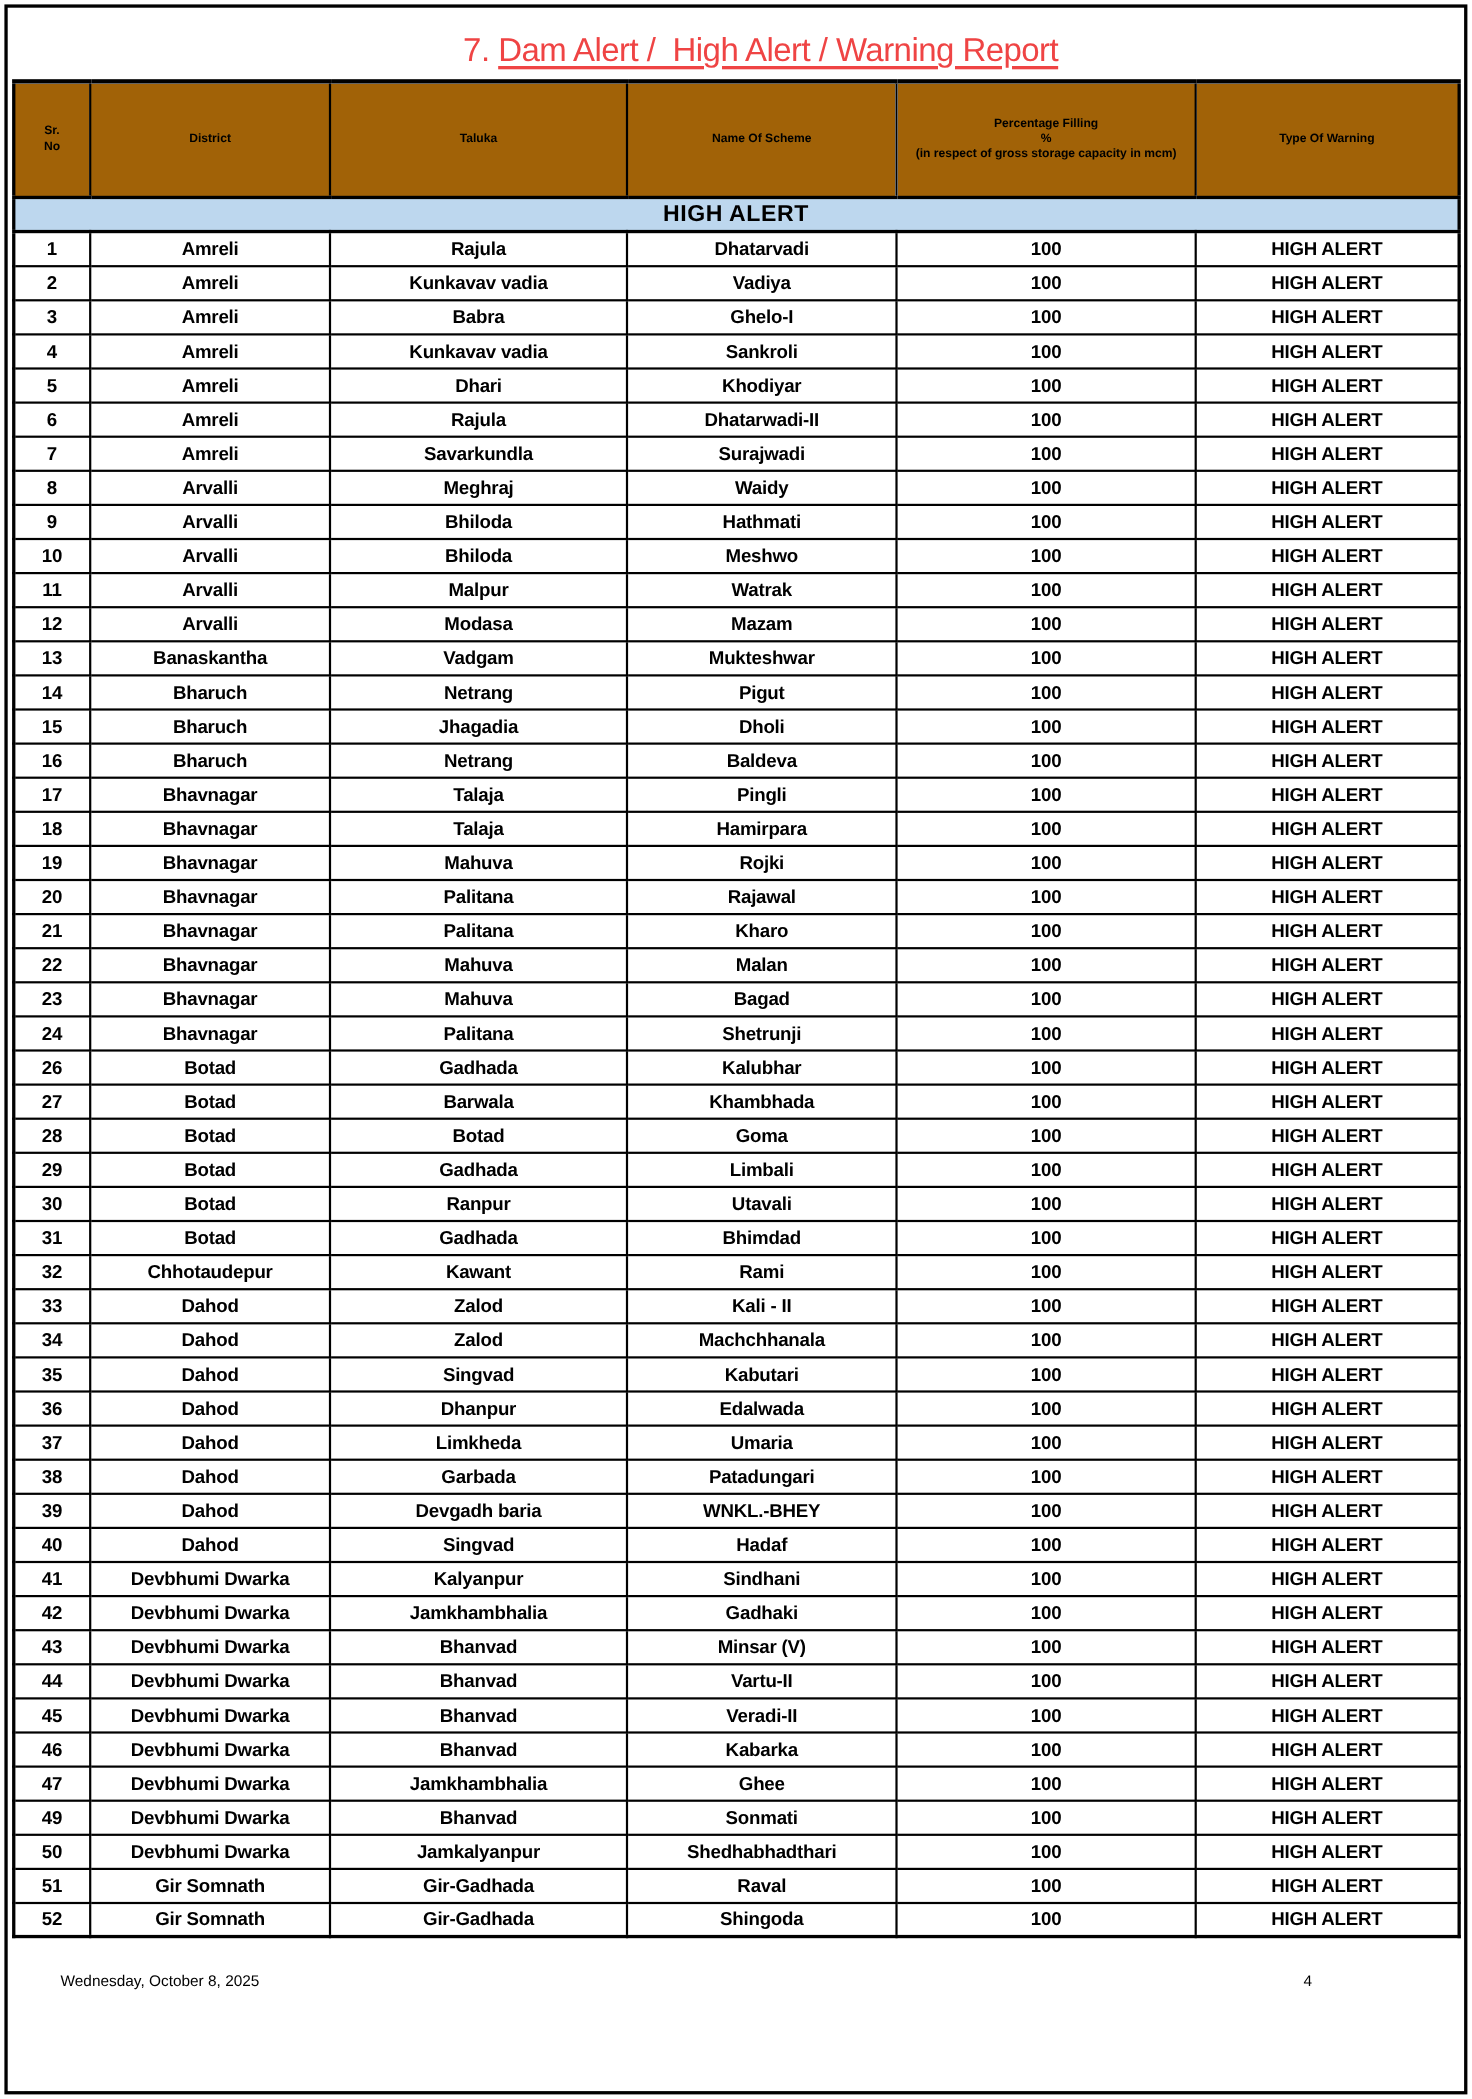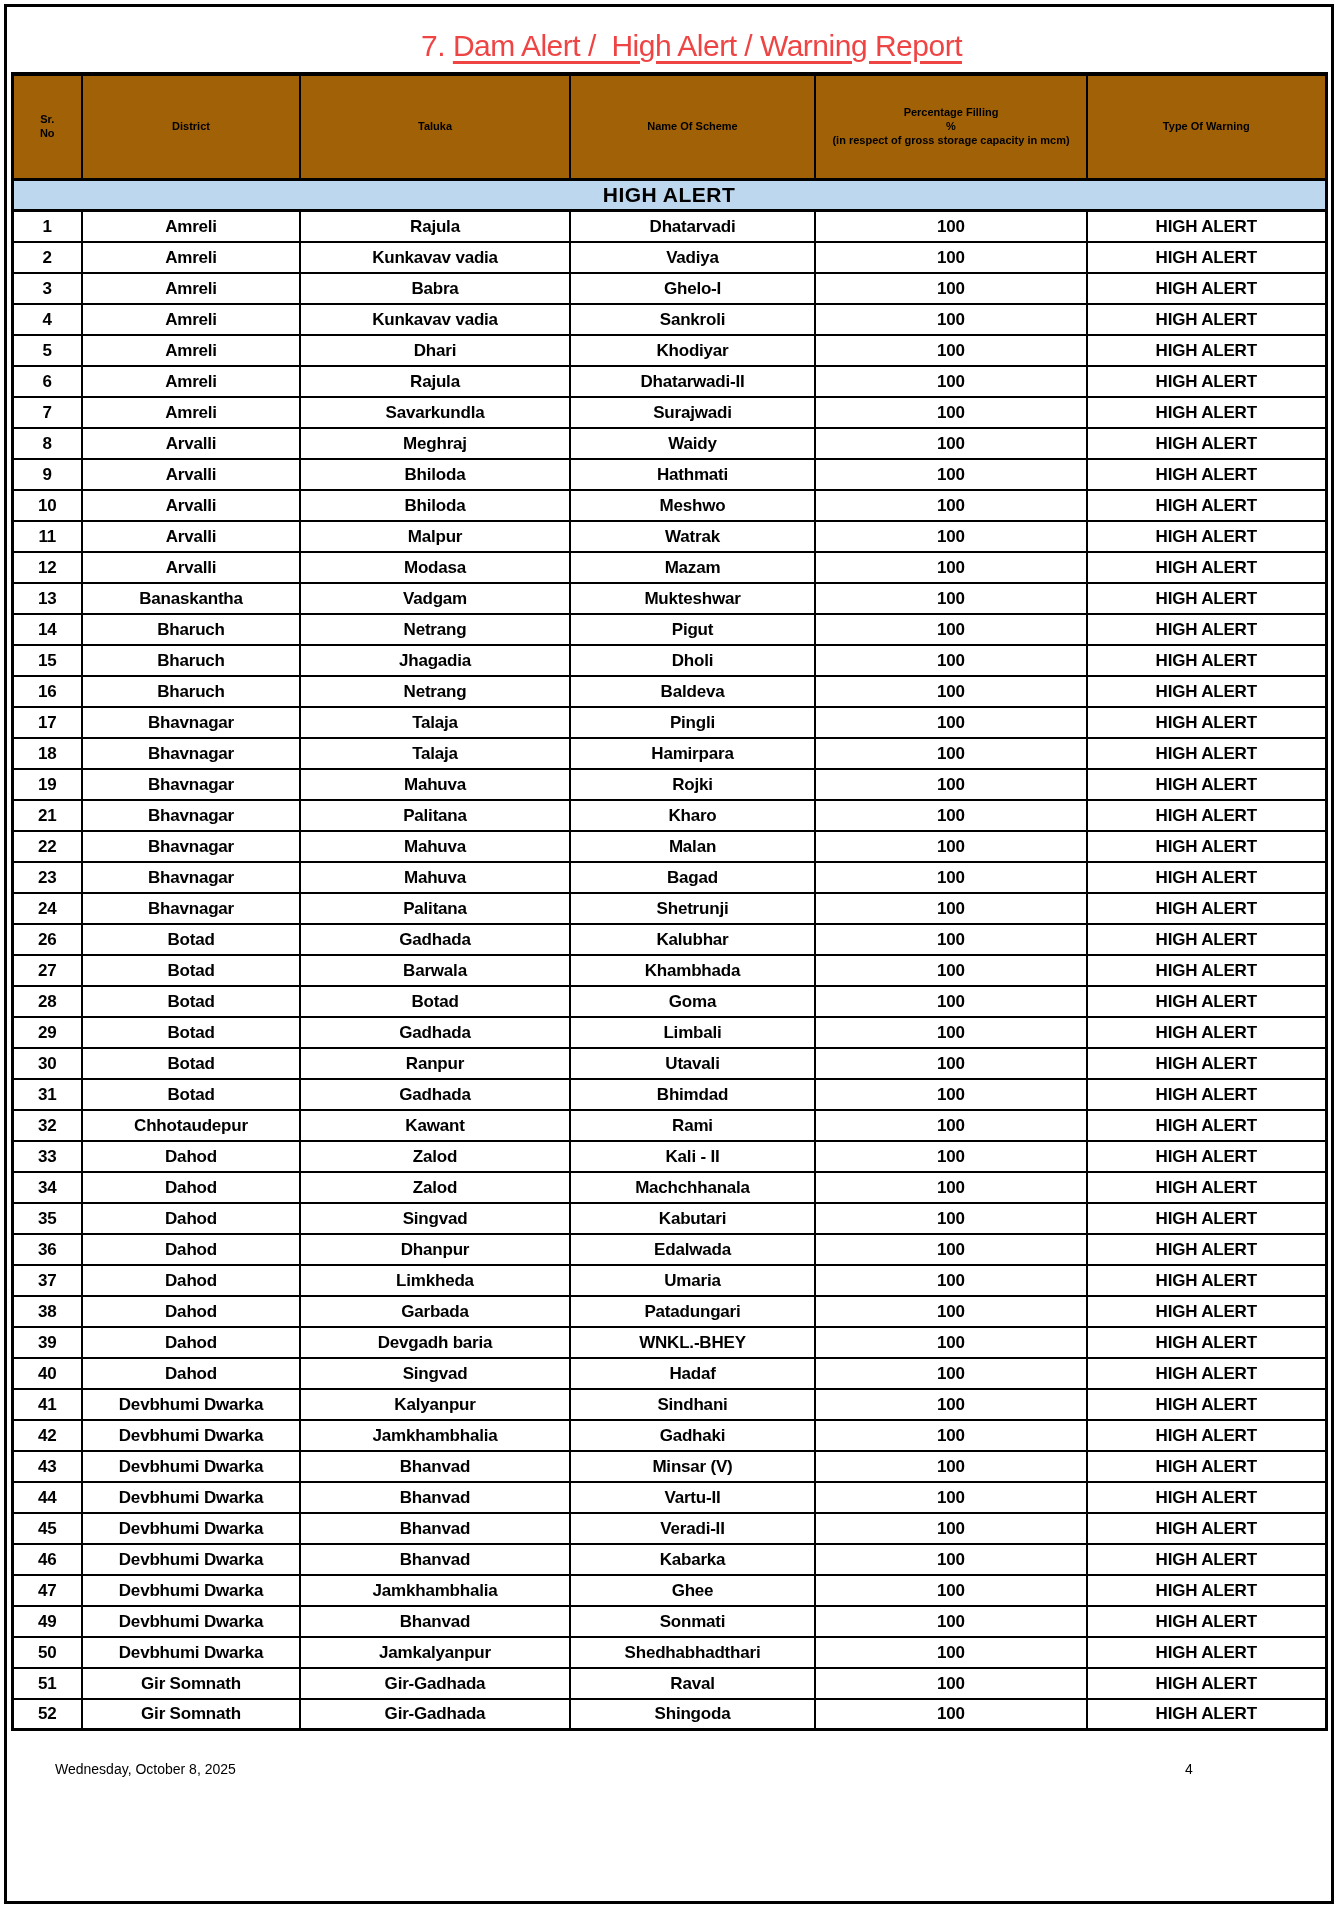--- a/index.html
+++ b/index.html
@@ -274,20 +274,28 @@
         </tr>
         <tr class="data-row">
           <td>19</td>
           <td>Bhavnagar</td>
           <td>Mahuva</td>
           <td>Rojki</td>
           <td>100</td>
           <td>HIGH ALERT</td>
         </tr>
         <tr class="data-row">
+          <td>20</td>
+          <td>Bhavnagar</td>
+          <td>Palitana</td>
+          <td>Rajawal</td>
+          <td>100</td>
+          <td>HIGH ALERT</td>
+        </tr>
+        <tr class="data-row">
           <td>21</td>
           <td>Bhavnagar</td>
           <td>Palitana</td>
           <td>Kharo</td>
           <td>100</td>
           <td>HIGH ALERT</td>
         </tr>
         <tr class="data-row">
           <td>22</td>
           <td>Bhavnagar</td>

